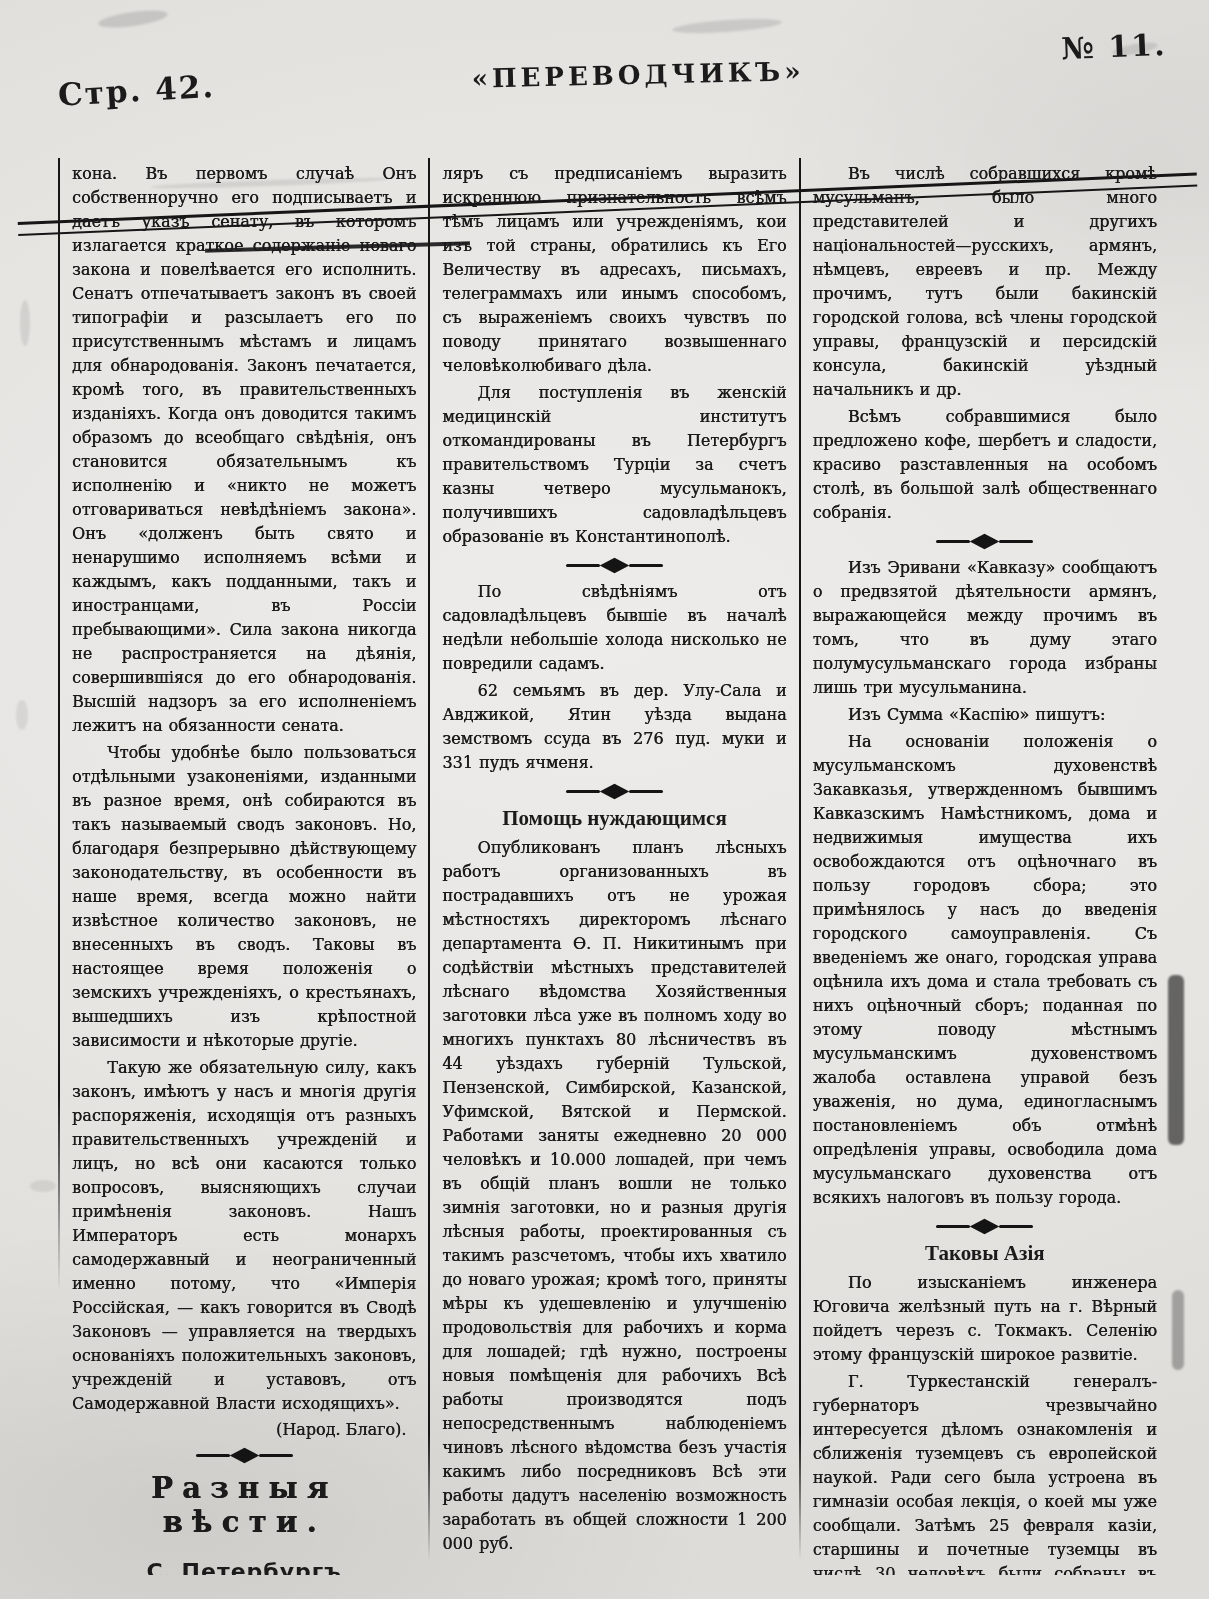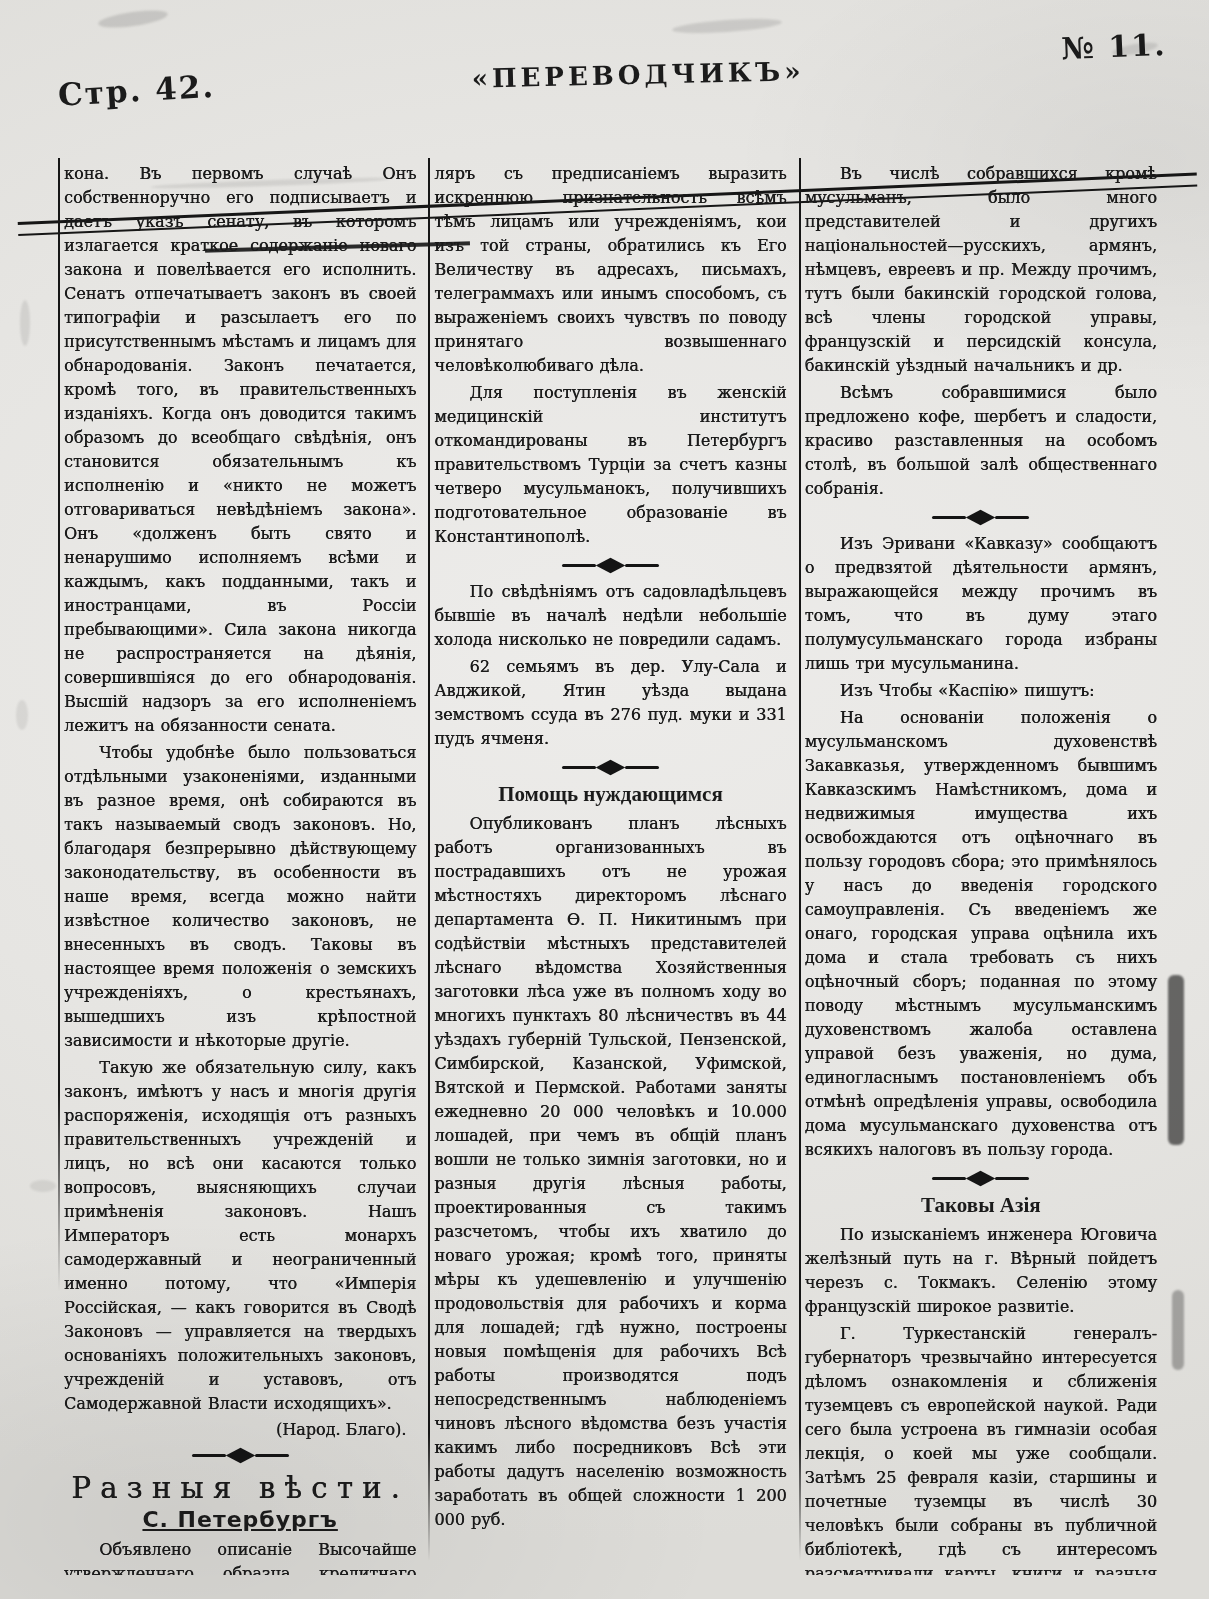--- a/index.html
+++ b/index.html
@@ -35,32 +35,32 @@
     position:absolute;top:245px;left:205px;width:265px;height:4px;
     background:#2a2a2a;transform:rotate(-1.6deg);filter:blur(.4px);
   }
   
   .columns{
     position:absolute;top:158px;left:58px;right:40px;bottom:24px;
     display:flex;overflow:hidden;
   }
   .vrule{width:2px;flex:0 0 2px;background:linear-gradient(to bottom,#161616 0%,#161616 90%,rgba(0,0,0,0) 99%);}
   .vrule.fade{background:linear-gradient(to bottom,#161616 0%,#161616 66%,rgba(0,0,0,0) 80%);}
-  .column{flex:1 1 0;padding:4px 12px 0 4px;overflow:hidden;}
+  .column{flex:1 1 0;padding:4px 12px 0 12px;overflow:hidden;}
   
   .p{
     margin:0 0 3px 0;text-align:justify;text-indent:2.2em;
     font-size:16px;line-height:1.5;
     text-shadow:0.35px 0 0 currentColor;
     word-spacing:1px;
   }
   .p.noindent{text-indent:0;}
   .byline{margin:4px 10px 2px 0;text-align:right;font-size:16px;text-shadow:0.35px 0 0 currentColor;}
   .h-display{
-    margin:10px 0 2px 0;text-align:center;font-weight:normal;
+    margin:10px 0 20px 0;text-align:center;font-weight:bold;
     font-size:29px;letter-spacing:0.32em;text-shadow:0.5px 0 0 currentColor;
   }
   .h-sub{
     margin:2px 0 6px 0;text-align:center;font-weight:bold;
     font-family:"DejaVu Sans", sans-serif;font-size:22px;letter-spacing:1px;text-decoration:underline;
   }
   .h-caps{
     margin:8px 0 6px 0;text-align:center;font-weight:bold;
     font-size:25px;letter-spacing:0.45em;text-shadow:0.5px 0 0 currentColor;
   }
@@ -110,21 +110,21 @@
           <span class="diamond"></span>
           <span class="line"></span>
         </div>
         <div class="h-display">Разныя вѣсти.</div>
         <div class="h-sub">С. Петербургъ</div>
         <p class="p">Объявлено описаніе Высочайше утвержденнаго образца кредитнаго билета въ 500 руб.</p>
       </div>
     <div class="vrule"></div>
     <div class="column">
         <p class="p noindent">ляръ съ предписаніемъ выразить искреннюю признательность всѣмъ тѣмъ лицамъ или учрежденіямъ, кои изъ той страны, обратились къ Его Величеству въ адресахъ, письмахъ, телеграммахъ или инымъ способомъ, съ выраженіемъ своихъ чувствъ по поводу принятаго возвышеннаго человѣколюбиваго дѣла.</p>
-        <p class="p">Для поступленія въ женскій медицинскій институтъ откомандированы въ Петербургъ правительствомъ Турціи за счетъ казны четверо мусульманокъ, получившихъ подготовательное образованіе въ Константинополѣ.</p>
+        <p class="p">Для поступленія въ женскій медицинскій институтъ откомандированы въ Петербургъ правительствомъ Турціи за счетъ казны четверо мусульманокъ, получившихъ садовладѣльцевъ образованіе въ Константинополѣ.</p>
         <div class="divider">
           <span class="line"></span>
           <span class="diamond"></span>
           <span class="line"></span>
         </div>
         <p class="p">По свѣдѣніямъ отъ садовладѣльцевъ бывшіе въ началѣ недѣли небольшіе холода нисколько не повредили садамъ.</p>
         <p class="p">62 семьямъ въ дер. Улу-Сала и Авджикой, Ятин уѣзда выдана земствомъ ссуда въ 276 пуд. муки и 331 пудъ ячменя.</p>
         <div class="divider">
           <span class="line"></span>
           <span class="diamond"></span>
@@ -136,21 +136,21 @@
     <div class="vrule"></div>
     <div class="column">
         <p class="p">Въ числѣ собравшихся кромѣ мусульманъ, было много представителей и другихъ національностей—русскихъ, армянъ, нѣмцевъ, евреевъ и пр. Между прочимъ, тутъ были бакинскій городской голова, всѣ члены городской управы, французскій и персидскій консула, бакинскій уѣздный начальникъ и др.</p>
         <p class="p">Всѣмъ собравшимися было предложено кофе, шербетъ и сладости, красиво разставленныя на особомъ столѣ, въ большой залѣ общественнаго собранія.</p>
         <div class="divider">
           <span class="line"></span>
           <span class="diamond"></span>
           <span class="line"></span>
         </div>
         <p class="p">Изъ Эривани «Кавказу» сообщаютъ о предвзятой дѣятельности армянъ, выражающейся между прочимъ въ томъ, что въ думу этаго полумусульманскаго города избраны лишь три мусульманина.</p>
-        <p class="p">Изъ Чтобы «Каспію» пишутъ:</p>
+        <p class="p">Изъ Сумма «Каспію» пишутъ:</p>
         <p class="p">На основаніи положенія о мусульманскомъ духовенствѣ Закавказья, утвержденномъ бывшимъ Кавказскимъ Намѣстникомъ, дома и недвижимыя имущества ихъ освобождаются отъ оцѣночнаго въ пользу городовъ сбора; это примѣнялось у насъ до введенія городского самоуправленія. Съ введеніемъ же онаго, городская управа оцѣнила ихъ дома и стала требовать съ нихъ оцѣночный сборъ; поданная по этому поводу мѣстнымъ мусульманскимъ духовенствомъ жалоба оставлена управой безъ уваженія, но дума, единогласнымъ постановленіемъ объ отмѣнѣ опредѣленія управы, освободила дома мусульманскаго духовенства отъ всякихъ налоговъ въ пользу города.</p>
         <div class="divider">
           <span class="line"></span>
           <span class="diamond"></span>
           <span class="line"></span>
         </div>
         <div class="h-bold">Таковы Азія</div>
         <p class="p">По изысканіемъ инженера Юговича желѣзный путь на г. Вѣрный пойдетъ черезъ с. Токмакъ. Селенію этому французскій широкое развитіе.</p>
         <p class="p">Г. Туркестанскій генералъ-губернаторъ чрезвычайно интересуется дѣломъ ознакомленія и сближенія туземцевъ съ европейской наукой. Ради сего была устроена въ гимназіи особая лекція, о коей мы уже сообщали. Затѣмъ 25 февраля казіи, старшины и почетные туземцы въ числѣ 30 человѣкъ были собраны въ публичной библіотекѣ, гдѣ съ интересомъ разсматривали карты, книги и разныя древнія вещи.</p>
       </div>

